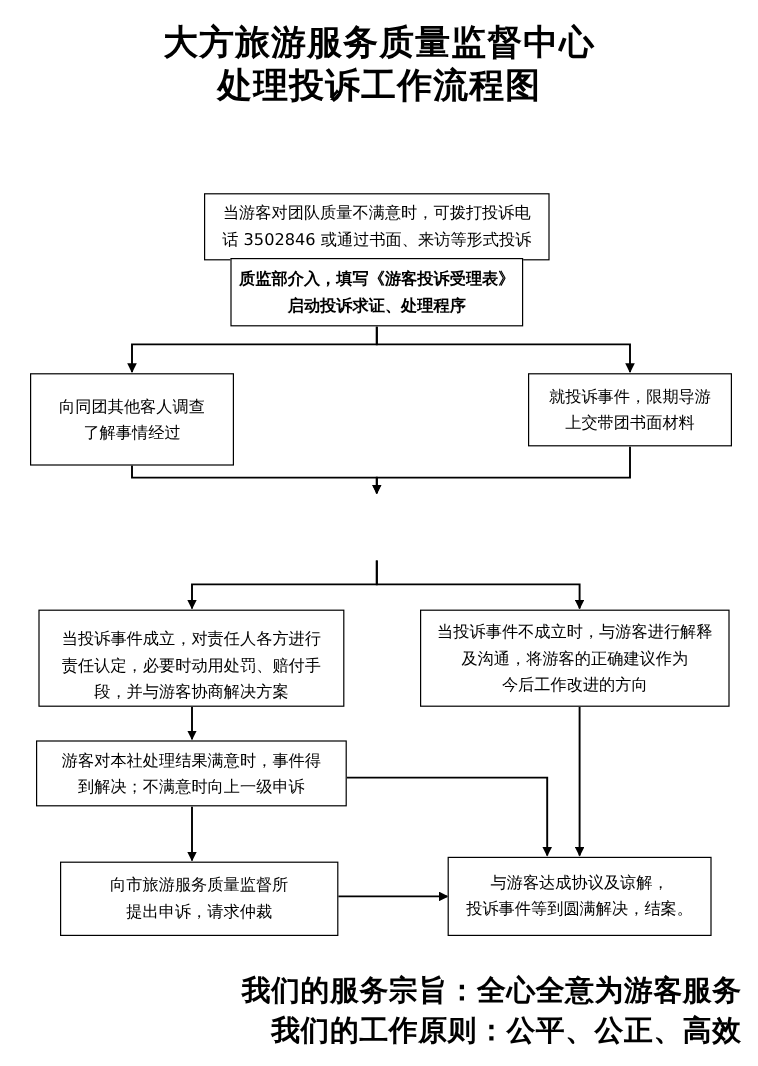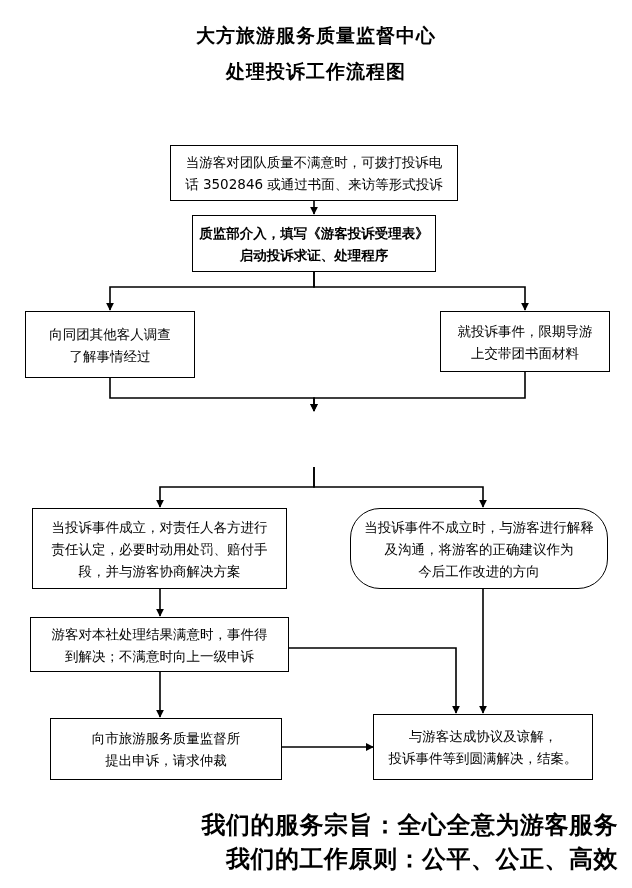--- a/index.html
+++ b/index.html
@@ -27,21 +27,21 @@
     pointer-events: none;
   }
   .title-block {
     position: absolute;
     left: 0;
     top: 18px;
     width: 632px;
     text-align: center;
   }
   .title-line {
-    font-size: 19px;
+    font-size: 29px;
     font-weight: bold;
     line-height: 36px;
     letter-spacing: 1px;
     white-space: nowrap;
     font-family: Liberation Serif, serif;
   }
   .node {
     position: absolute;
     border: 1.5px solid #000000;
     background: #ffffff;
@@ -113,48 +113,48 @@
       <path d="M 483 589 L 483 713"></path>
 
       <path d="M 160 672 L 160 717"></path>
 
       <path d="M 289 648 L 456 648 L 456 713"></path>
 
       <path d="M 268 747 L 373 747"></path>
     </g>
   </svg>
 
-  <div class="node" style="left:170px; top:145px; width:288px; height:56px;">
+  <div class="node" style="left:170px; top:161px; width:288px; height:56px;">
     <div class="node-text">当游客对团队质量不满意时，可拨打投诉电
 话 3502846 或通过书面、来访等形式投诉</div>
   </div>
 
   <div class="node" style="left:192px; top:215px; width:244px; height:57px;font-weight:bold;">
     <div class="node-text">质监部介入，填写《游客投诉受理表》
 启动投诉求证、处理程序</div>
   </div>
 
-  <div class="node" style="left:25px; top:311px; width:170px; height:67px;">
+  <div class="node" style="left:25px; top:311px; width:170px; height:77px;">
     <div class="node-text">向同团其他客人调查
 了解事情经过</div>
   </div>
 
   <div class="node" style="left:440px; top:311px; width:170px; height:61px;">
     <div class="node-text">就投诉事件，限期导游
 上交带团书面材料</div>
   </div>
 
 
-  <div class="node" style="left:32px; top:508px; width:255px; height:81px;">
+  <div class="node" style="left:32px; top:508px; width:255px; height:81px;align-items:flex-end;">
     <div class="node-text">当投诉事件成立，对责任人各方进行
 责任认定，必要时动用处罚、赔付手
 段，并与游客协商解决方案</div>
   </div>
 
-  <div class="node" style="left:350px; top:508px; width:258px; height:81px;border-radius:30px;">
+  <div class="node" style="left:350px; top:508px; width:258px; height:81px;">
     <div class="node-text">当投诉事件不成立时，与游客进行解释
 及沟通，将游客的正确建议作为
 今后工作改进的方向</div>
   </div>
 
   <div class="node" style="left:30px; top:617px; width:259px; height:55px;">
     <div class="node-text">游客对本社处理结果满意时，事件得
 到解决；不满意时向上一级申诉</div>
   </div>
 

